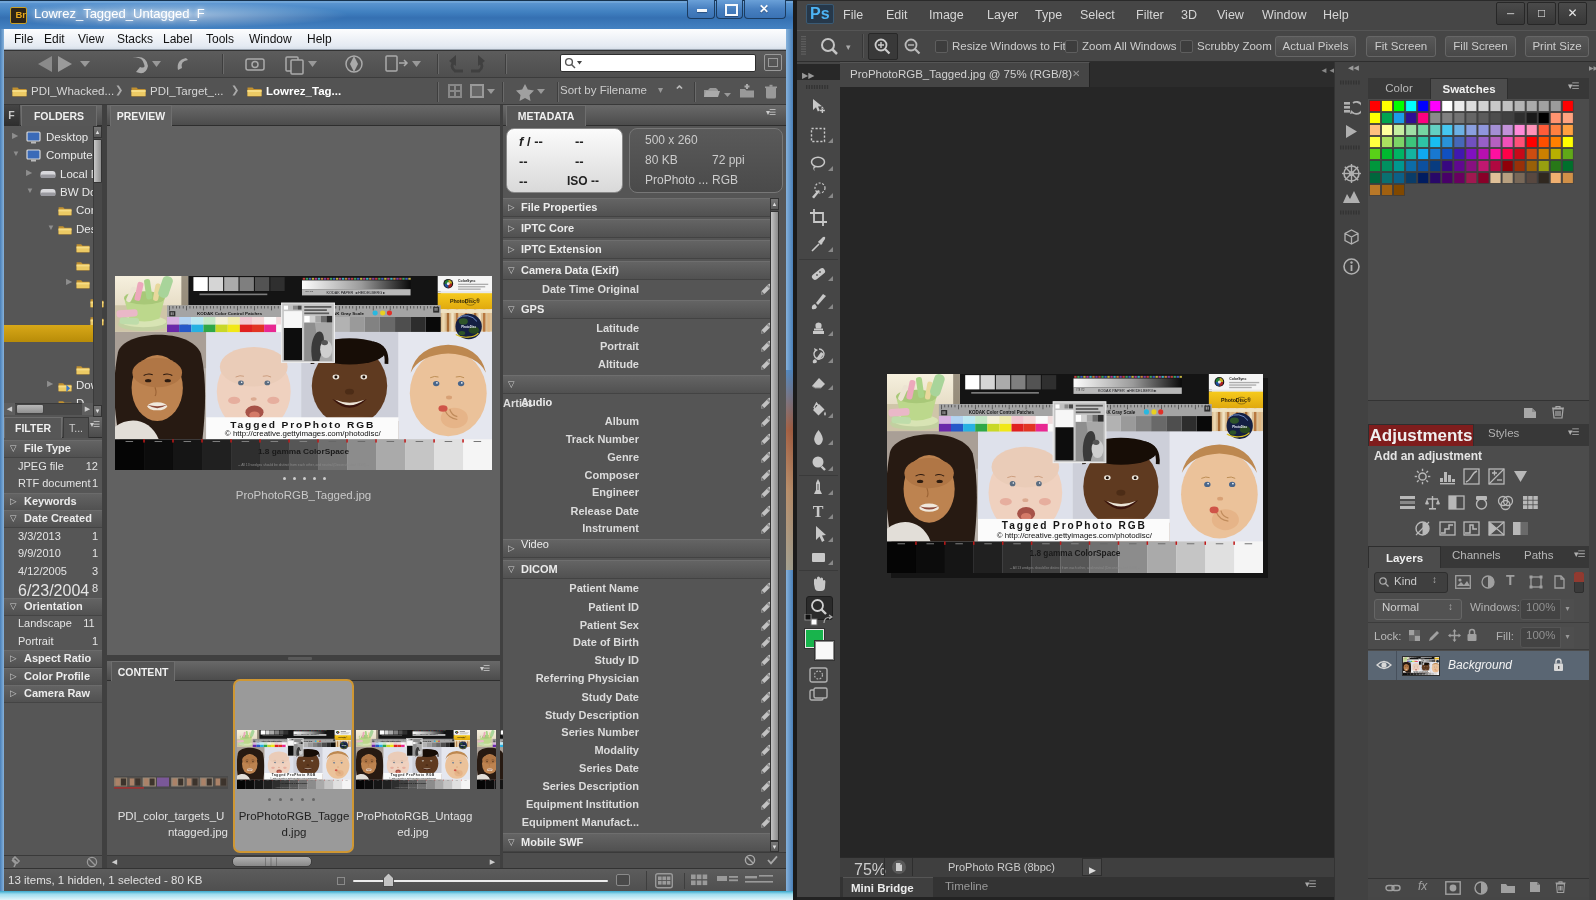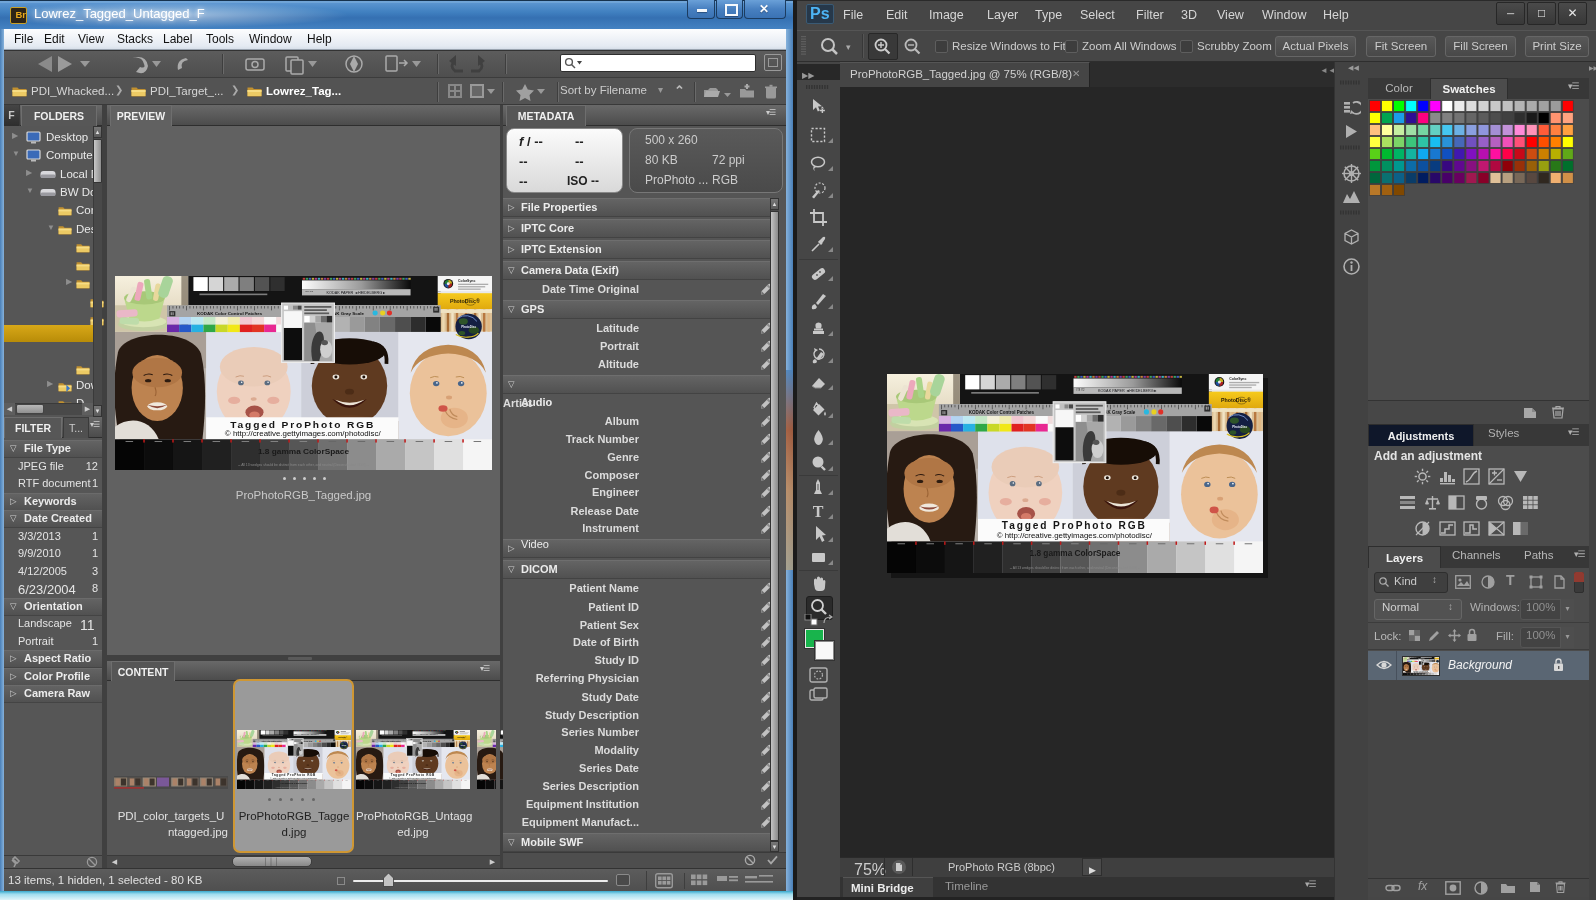--- a/index.html
+++ b/index.html
@@ -627,27 +627,27 @@
 <div class="abs tx" style="left:24px;top:494.5px;font-size:11px;font-weight:bold;color:#ececec">Keywords</div>
 <div class="abs" style="left:4px;top:510.0px;width:98px;height:18px;background:linear-gradient(#636363,#515151);border-top:1px solid #6b6b6b;border-bottom:1px solid #444"></div>
 <div class="abs tx" style="left:10px;top:513.0px;font-size:8.5px;color:#ccc">▽</div>
 <div class="abs tx" style="left:24px;top:512.0px;font-size:11px;font-weight:bold;color:#ececec">Date Created</div>
 <div class="abs tx" style="left:18px;top:529.5px;font-size:11px;color:#e4e4e4">3/3/2013</div>
 <div class="abs tx" style="left:80px;top:529.5px;font-size:11px;color:#e4e4e4;width:18px;text-align:right">1</div>
 <div class="abs tx" style="left:18px;top:547.0px;font-size:11px;color:#e4e4e4">9/9/2010</div>
 <div class="abs tx" style="left:80px;top:547.0px;font-size:11px;color:#e4e4e4;width:18px;text-align:right">1</div>
 <div class="abs tx" style="left:18px;top:564.5px;font-size:11px;color:#e4e4e4">4/12/2005</div>
 <div class="abs tx" style="left:80px;top:564.5px;font-size:11px;color:#e4e4e4;width:18px;text-align:right">3</div>
-<div class="abs tx" style="left:18px;top:582.0px;font-size:13px;color:#e4e4e4">6/23/2004</div>
+<div class="abs tx" style="left:18px;top:582.0px;font-size:16px;color:#e4e4e4">6/23/2004</div>
 <div class="abs tx" style="left:80px;top:582.0px;font-size:11px;color:#e4e4e4;width:18px;text-align:right">8</div>
 <div class="abs" style="left:4px;top:597.5px;width:98px;height:18px;background:linear-gradient(#636363,#515151);border-top:1px solid #6b6b6b;border-bottom:1px solid #444"></div>
 <div class="abs tx" style="left:10px;top:600.5px;font-size:8.5px;color:#ccc">▽</div>
 <div class="abs tx" style="left:24px;top:599.5px;font-size:11px;font-weight:bold;color:#ececec">Orientation</div>
 <div class="abs tx" style="left:18px;top:617.0px;font-size:11px;color:#e4e4e4">Landscape</div>
-<div class="abs tx" style="left:80px;top:617.0px;font-size:14px;color:#e4e4e4;width:18px;text-align:left">11</div>
+<div class="abs tx" style="left:80px;top:617.0px;font-size:11px;color:#e4e4e4;width:18px;text-align:center">11</div>
 <div class="abs tx" style="left:18px;top:634.5px;font-size:11px;color:#e4e4e4">Portrait</div>
 <div class="abs tx" style="left:80px;top:634.5px;font-size:11px;color:#e4e4e4;width:18px;text-align:right">1</div>
 <div class="abs" style="left:4px;top:650.0px;width:98px;height:18px;background:linear-gradient(#636363,#515151);border-top:1px solid #6b6b6b;border-bottom:1px solid #444"></div>
 <div class="abs tx" style="left:10px;top:653.0px;font-size:8.5px;color:#ccc">▷</div>
 <div class="abs tx" style="left:24px;top:652.0px;font-size:11px;font-weight:bold;color:#ececec">Aspect Ratio</div>
 <div class="abs" style="left:4px;top:667.5px;width:98px;height:18px;background:linear-gradient(#636363,#515151);border-top:1px solid #6b6b6b;border-bottom:1px solid #444"></div>
 <div class="abs tx" style="left:10px;top:670.5px;font-size:8.5px;color:#ccc">▷</div>
 <div class="abs tx" style="left:24px;top:669.5px;font-size:11px;font-weight:bold;color:#ececec">Color Profile</div>
 <div class="abs" style="left:4px;top:685.0px;width:98px;height:18px;background:linear-gradient(#636363,#515151);border-top:1px solid #6b6b6b;border-bottom:1px solid #444"></div>
 <div class="abs tx" style="left:10px;top:688.0px;font-size:8.5px;color:#ccc">▷</div>
@@ -1408,21 +1408,21 @@
     </svg>
 <div class="abs" style="left:575px;top:400px;width:221px;height:24px;background:#474747;border-top:1px solid #333"></div>
 <svg class="abs" style="left:728px;top:405px" width="18" height="15" viewBox="0 0 18 15">
       <path d="M3,3 h8 l4,4 v6 h-12 Z" fill="#a8a8a8"></path>
       <path d="M11,3 v4 h4" fill="#888"></path>
     </svg>
 <svg class="abs" style="left:757px;top:404px" width="16" height="16" viewBox="0 0 16 16">
       <path d="M3,5 h10 l-1,9 h-8 Z M2,4 h12 M6,4 v-1.5 h4 V4 M6,7 v5 M8,7 v5 M10,7 v5" fill="none" stroke="#a8a8a8" stroke-width="1.2"></path>
     </svg>
 <div class="abs" style="left:575px;top:424px;width:221px;height:22px;background:#383838"></div>
-<div class="abs" style="left:575px;top:424px;width:106px;height:22px;background:#0f172a;color:#f0f0f0;font-size:11px;font-weight:bold;text-align:center;line-height:22px;border:1px solid #2e2e2e;border-bottom:none">Adjustments</div>
+<div class="abs" style="left:575px;top:424px;width:106px;height:22px;background:#7f1d1d;color:#f0f0f0;font-size:17px;font-weight:bold;text-align:center;line-height:22px;border:1px solid #2e2e2e;border-bottom:none">Adjustments</div>
 <div class="abs tx" style="left:695px;top:427px;font-size:11.5px;color:#b0b0b0">Styles</div>
 <div class="abs tx" style="left:775px;top:427px;font-size:9px;color:#b0b0b0;letter-spacing:-1px">▾☰</div>
 <div class="abs" style="left:575px;top:446px;width:221px;height:100px;background:#4c4c4c"></div>
 <div class="abs tx" style="left:581px;top:449px;font-size:12px;font-weight:bold;color:#e4e4e4">Add an adjustment</div>
 <svg class="abs" style="left:621.0px;top:468px" width="17" height="17" viewBox="0 0 17 17">
       <circle cx="8.5" cy="8.5" r="3.6" fill="none" stroke="#b8b8b8" stroke-width="1.5"></circle>
       <path d="M13.9,8.5 L16.3,8.5" stroke="#b8b8b8" stroke-width="1.4"></path>
       <path d="M12.3,12.3 L14.0,14.0" stroke="#b8b8b8" stroke-width="1.4"></path>
       <path d="M8.5,13.9 L8.5,16.3" stroke="#b8b8b8" stroke-width="1.4"></path>
       <path d="M4.7,12.3 L3.0,14.0" stroke="#b8b8b8" stroke-width="1.4"></path>

